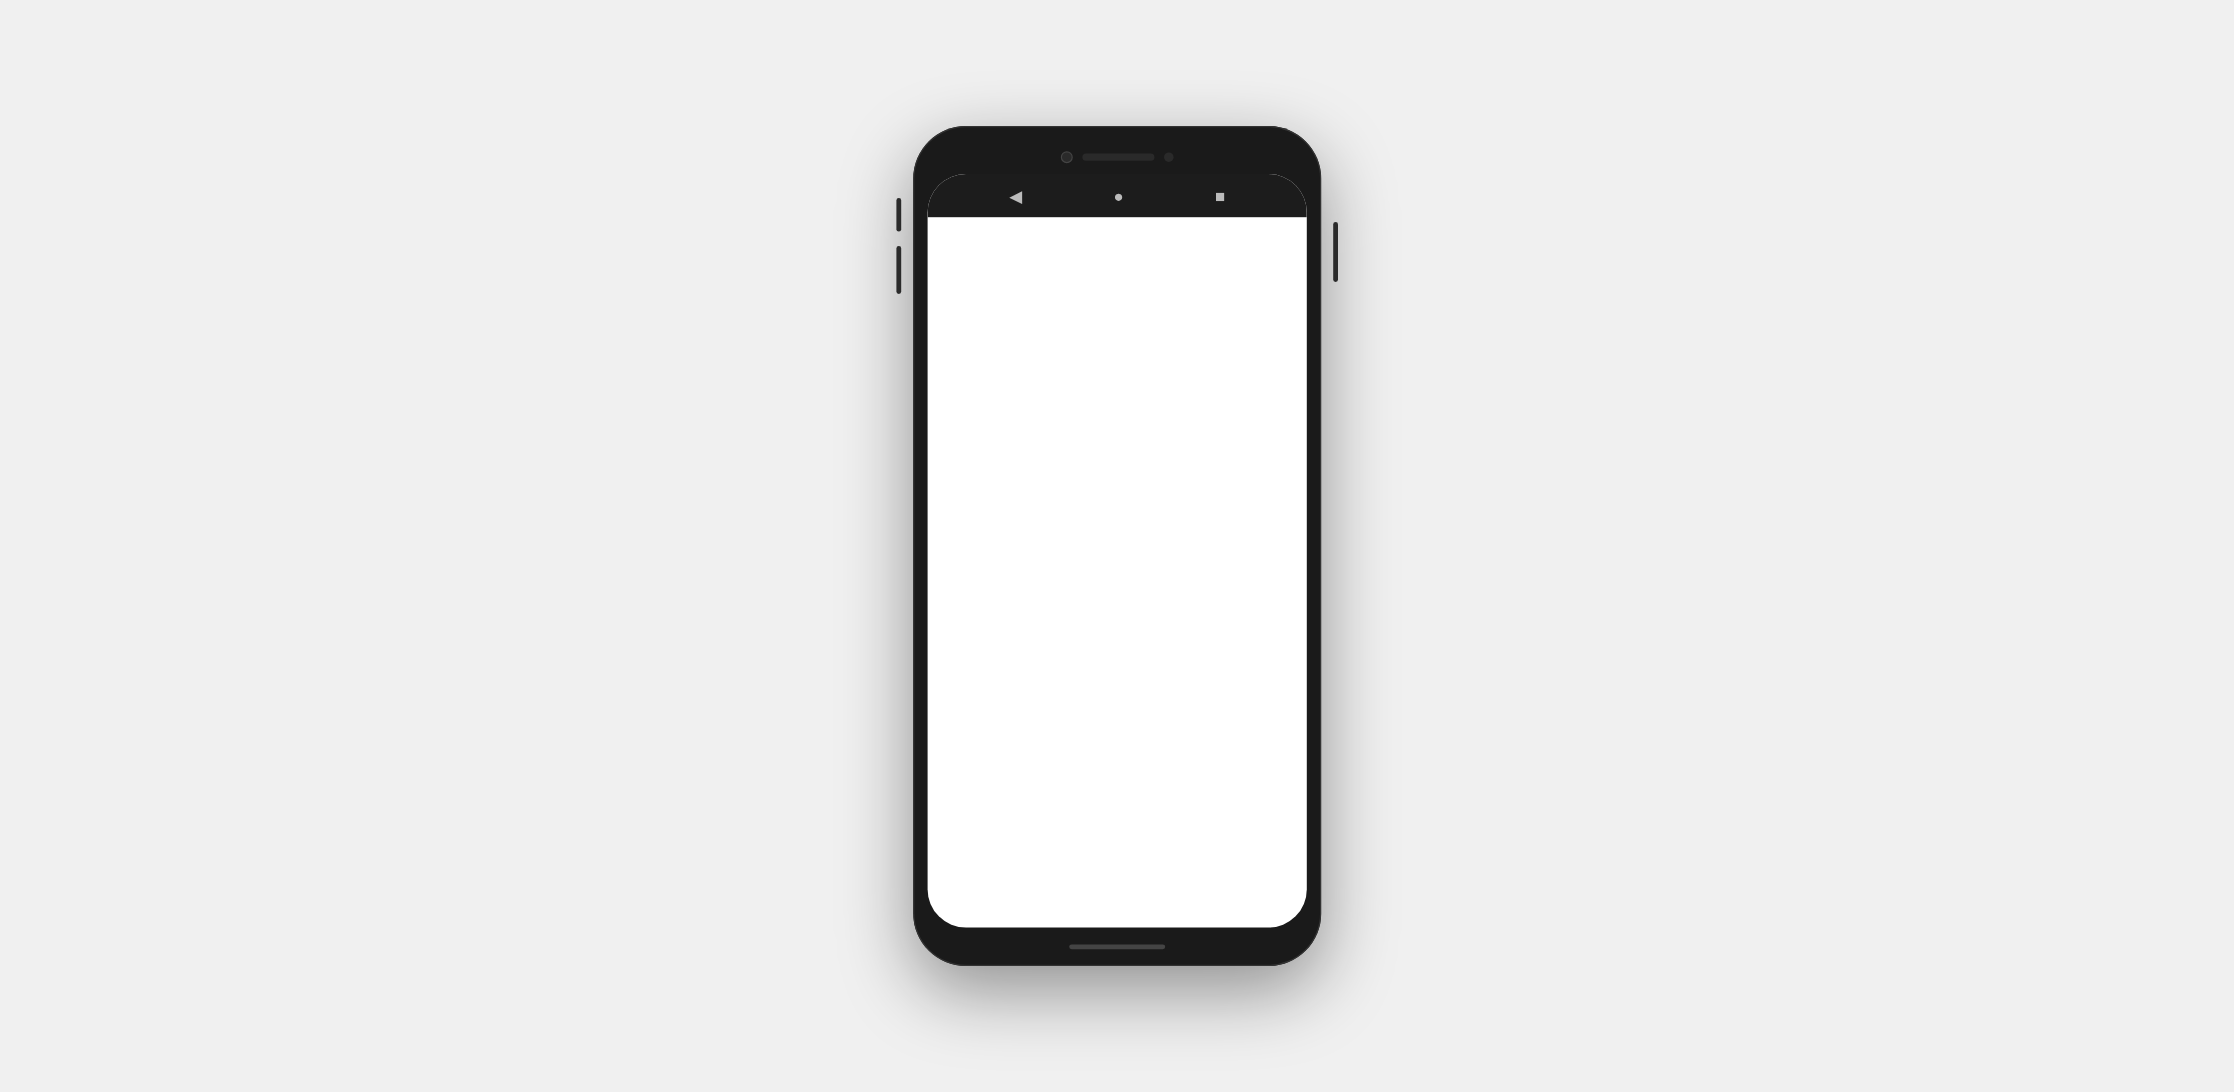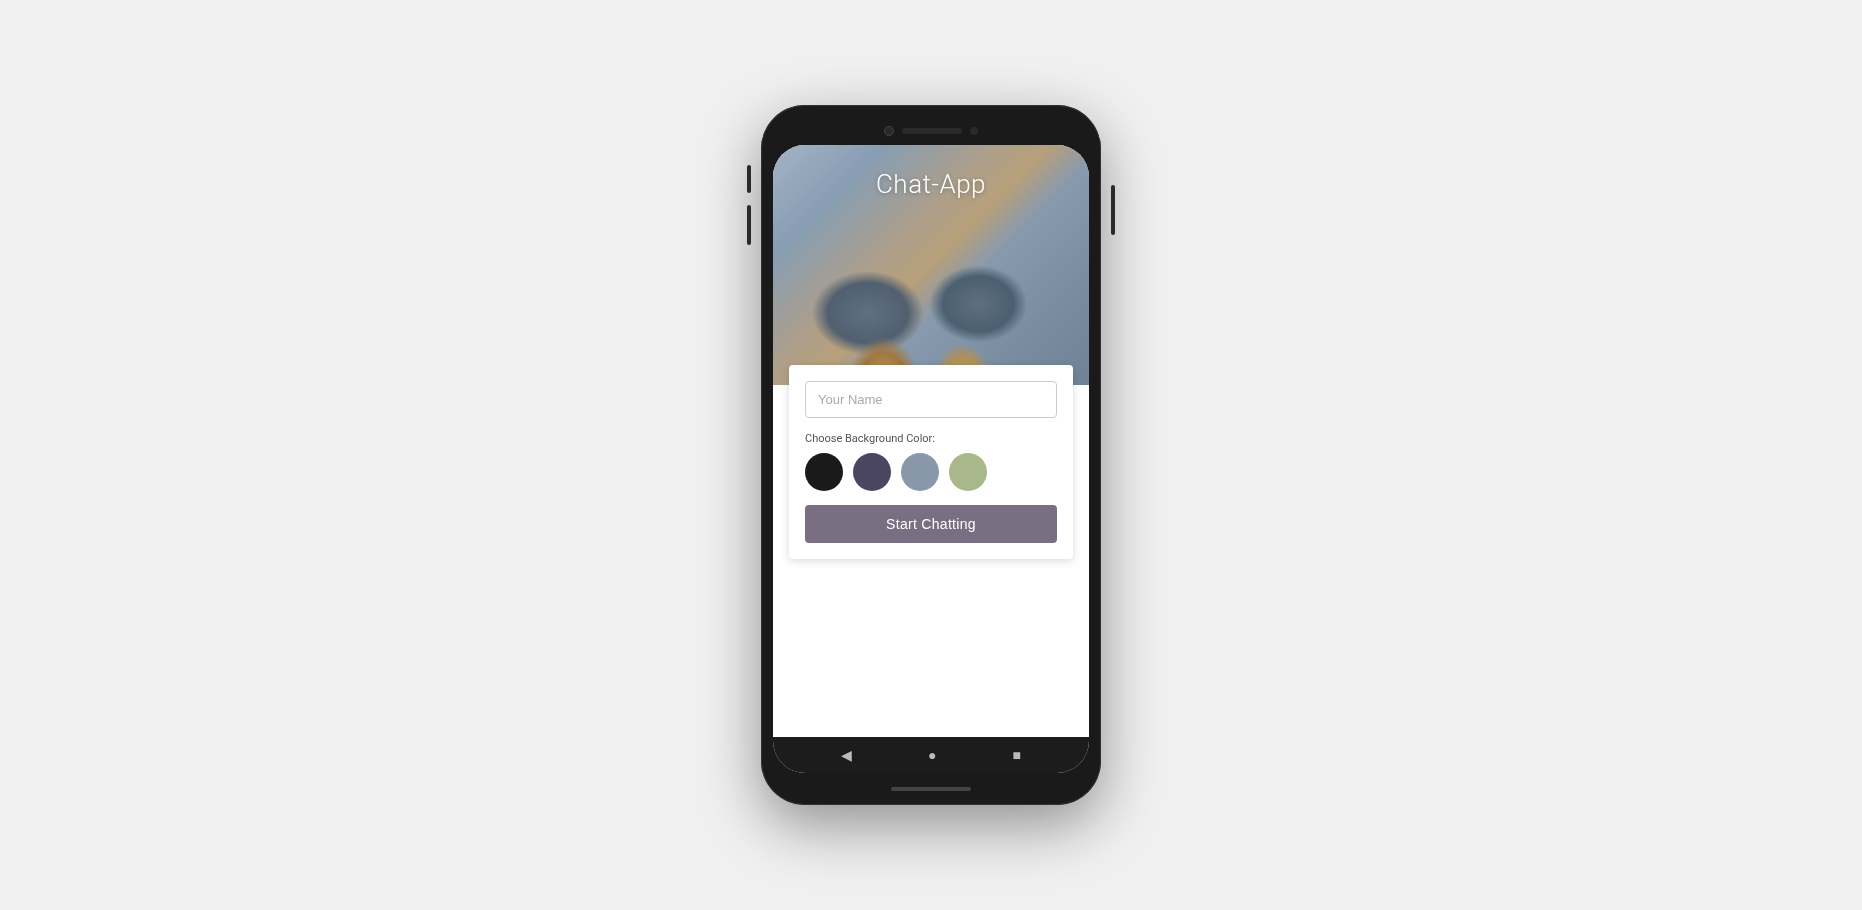--- a/index.html
+++ b/index.html
@@ -330,44 +330,20 @@
   <div class="phone-top-bar">
     <div class="phone-camera"></div>
     <div class="phone-speaker"></div>
     <div class="phone-dot"></div>
   </div>
 
   <div class="phone-screen">
 
 
 
-    <div class="screen-content">
-
-      <div class="hero-image">
-        <div class="hero-overlay"></div>
-        <div class="hero-people"></div>
-        <span class="hero-title">Chat-App</span>
-      </div>
-
-      <div class="form-card">
-        <input class="name-input" type="text" placeholder="Your Name" style="">
-
-        <div class="color-label">Choose Background Color:</div>
-
-        <div class="color-options">
-          <button class="color-circle" style="background:#1a1a1a;"></button>
-          <button class="color-circle" style="background:#4a4560;"></button>
-          <button class="color-circle" style="background:#8898aa;"></button>
-          <button class="color-circle" style="background:#a8b88a;"></button>
-        </div>
-
-        <button class="start-button">Start Chatting</button>
-      </div>
-
-    </div>
 
     <div class="android-nav">
       <span class="nav-icon">◀</span>
       <span class="nav-icon">●</span>
       <span class="nav-icon">■</span>
     </div>
 
   </div>
 
   <div style="display:flex;justify-content:center;padding:6px 0 2px;">

